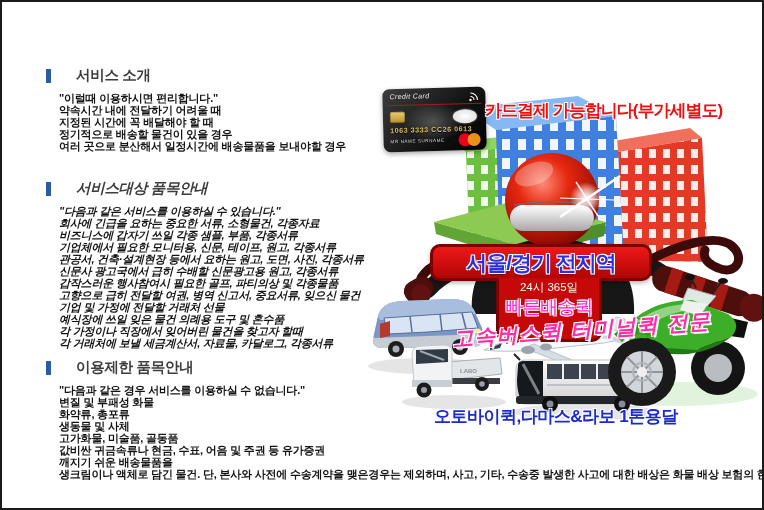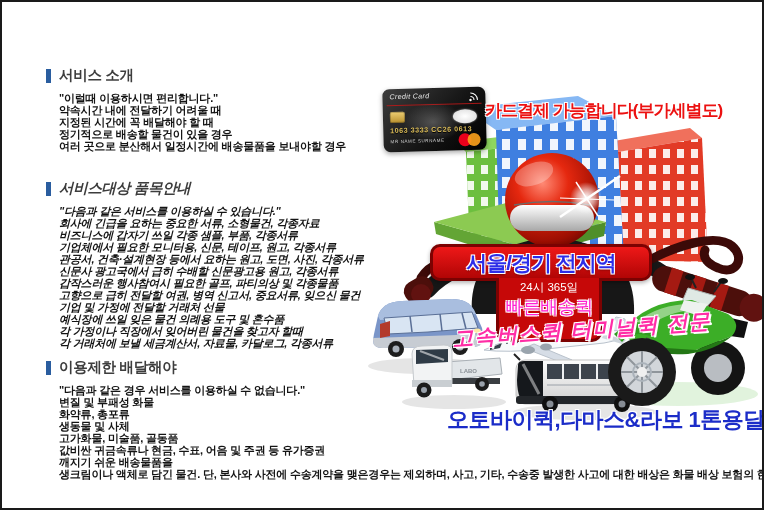--- a/index.html
+++ b/index.html
@@ -1,20 +1,20 @@
 <!DOCTYPE html>
 <html><head>
 <meta charset="utf-8">
 <style>
   html,body{margin:0;padding:0;background:#e8e8e8;}
   .page{position:relative;width:764px;height:510px;background:#fff;border:2px solid #1a1a1a;
         box-sizing:border-box;overflow:hidden;font-family:"Liberation Sans","DejaVu Sans",sans-serif;}
   
   .text-col{position:absolute;left:44px;top:64px;width:710px;z-index:2;}
-  .sec-heading{display:flex;align-items:center;gap:8px;font-size:14.5px;font-weight:bold;color:#3d3d3d;letter-spacing:-0.3px;}
+  .sec-heading{display:flex;align-items:center;gap:25px;font-size:14.5px;font-weight:bold;color:#3d3d3d;letter-spacing:-0.3px;}
   .bar{width:5px;height:14px;background:#2a5d9f;flex:0 0 auto;}
   .sec-body{margin:7px 0 0 13px;font-size:11px;font-weight:bold;color:#141414;line-height:12px;white-space:nowrap;letter-spacing:-0.2px;}
   #sec2{margin-top:27px;font-style:italic;}
   #sec3{margin-top:9px;}
   
   .art{position:absolute;left:0;top:0;width:764px;height:510px;z-index:1;}
   
   .cc{position:absolute;left:381px;top:86px;width:103px;height:63px;border-radius:7px;z-index:3;
       background:linear-gradient(135deg,#3d3d3d 0%,#151515 55%,#000 100%);
       box-shadow:0 2px 5px rgba(0,0,0,.35);transform:rotate(-1.5deg);}
@@ -47,21 +47,21 @@
   .banner-sub{position:absolute;left:494px;top:276px;width:106px;z-index:5;background:#c60808;
               border:3px solid #7c0202;border-top:none;border-radius:0 0 10px 10px;box-sizing:border-box;
               text-align:center;padding:2px 0 20px 0;}
   .banner-hours{font-size:11.5px;color:#ffffff;letter-spacing:0;}
   .banner-quick{font-size:18px;font-weight:normal;color:#ff1fd3;letter-spacing:-0.5px;
                 text-shadow:-1px -1px 0 #fff,1px -1px 0 #fff,-1px 1px 0 #fff,1px 1px 0 #fff;}
   .pink-script{position:absolute;left:450px;top:314px;z-index:6;transform:rotate(-4deg);
                font-family:"DejaVu Serif","Liberation Serif",serif;font-style:italic;font-weight:bold;
                font-size:21px;color:#ff2da6;letter-spacing:1px;white-space:nowrap;
                text-shadow:-1px -1px 0 #fff,1px -1px 0 #fff,-1px 1px 0 #fff,1px 1px 0 #fff,2px 2px 0 #fff;}
-  .blue-services{position:absolute;left:445px;top:403px;z-index:6;font-size:22px;font-weight:bold;
+  .blue-services{position:absolute;left:432px;top:403px;z-index:6;font-size:17px;font-weight:bold;
                  color:#1b2cc8;letter-spacing:-0.5px;white-space:nowrap;
                  text-shadow:-1px -1px 0 #fff,1px -1px 0 #fff,-1px 1px 0 #fff,1px 1px 0 #fff;}
 </style>
 </head>
 <body>
 
 <div class="page">
 
   <svg class="art" viewBox="0 0 764 510" xmlns="http://www.w3.org/2000/svg">
     <defs>
@@ -299,21 +299,21 @@
           <div class="tline">고향으로 급히 전달할 여권, 병역 신고서, 중요서류, 잊으신 물건</div>
           <div class="tline">기업 및 가정에 전달할 거래처 선물</div>
           <div class="tline">예식장에 쓰일 잊은 물건 의례용 도구 및 혼수품</div>
           <div class="tline">각 가정이나 직장에서 잊어버린 물건을 찾고자 할때</div>
           <div class="tline">각 거래처에 보낼 세금계산서, 자료물, 카달로그, 각종서류</div>
         </div>
     </div>
     <div id="sec3">
       <div class="sec-heading">
         <span class="bar"></span>
-        <span>이용제한 배달해야</span>
+        <span>이용제한 품목안내</span>
       </div>
       <div class="sec-body">
           <div class="tline">"다음과 같은 경우 서비스를 이용하실 수 없습니다."</div>
           <div class="tline">변질 및 부패성 화물</div>
           <div class="tline">화약류, 총포류</div>
           <div class="tline">생동물 및 사체</div>
           <div class="tline">고가화물, 미술품, 골동품</div>
           <div class="tline">값비싼 귀금속류나 현금, 수표, 어음 및 주권 등 유가증권</div>
           <div class="tline">깨지기 쉬운 배송물품을</div>
           <div class="tline">생크림이나 액체로 담긴 물건. 단, 본사와 사전에 수송계약을 맺은경우는 제외하며, 사고, 기타, 수송중 발생한 사고에 대한 배상은 화물 배상 보험의 한도로 한다.</div>

